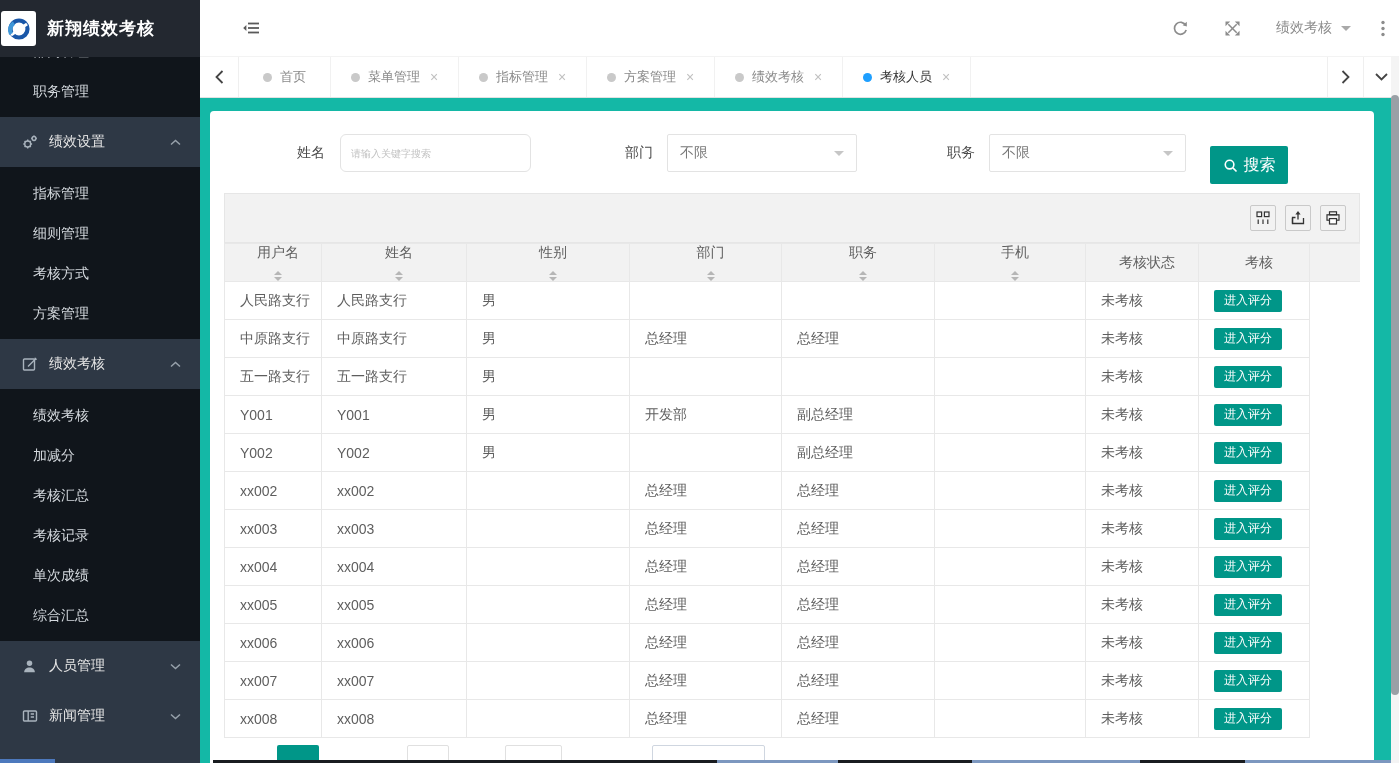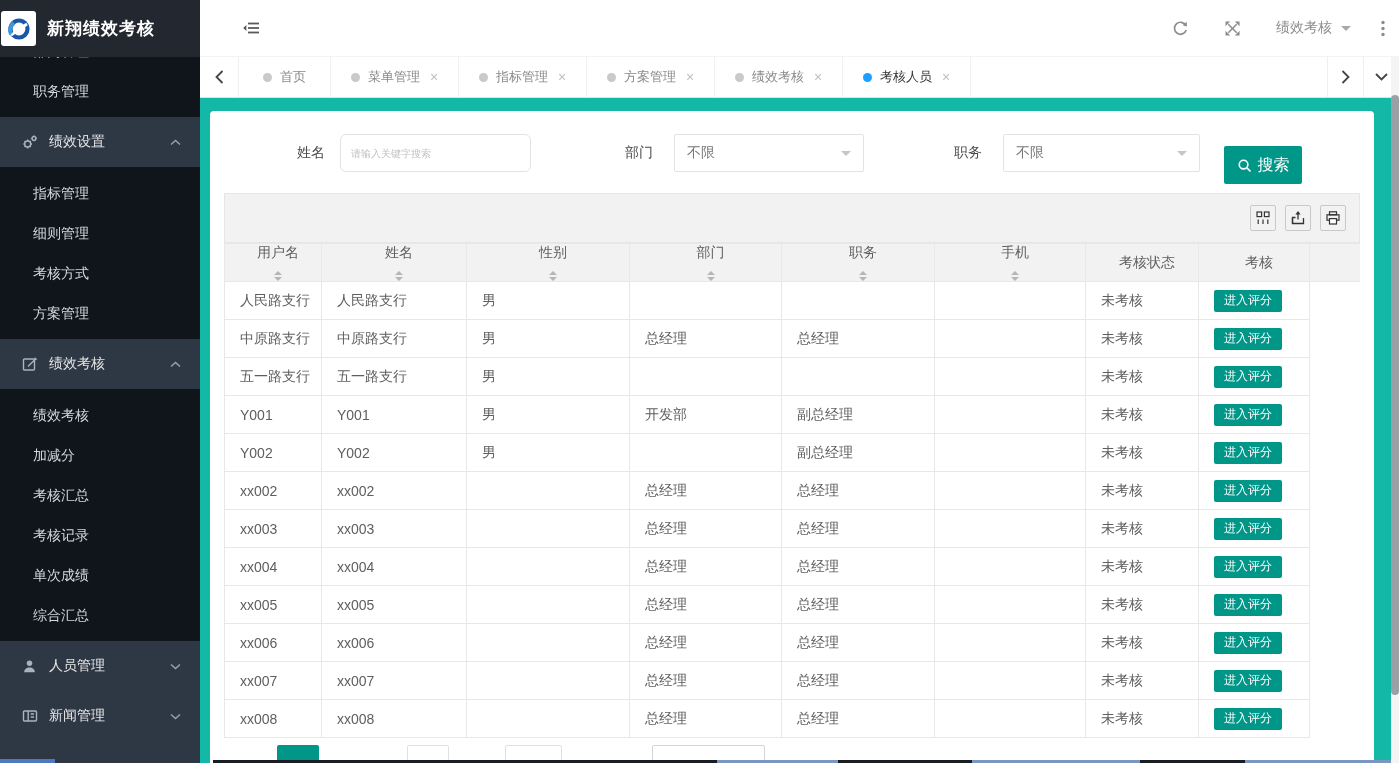--- a/index.html
+++ b/index.html
@@ -44,21 +44,21 @@
   .content{position:absolute;left:197px;top:98px;width:1199px;height:665px;background:#14b8a6;box-sizing:border-box;padding:13px 22px 0 13px;}
   .card{background:#fff;border-radius:4px;height:700px;box-sizing:border-box;padding:23px 14px 0 14px;}
   
   .filter-row{display:flex;align-items:center;height:38px;}
   .filter-label{color:#4a4a4a;font-size:14px;white-space:nowrap;}
   .lbl-name{margin-left:73px;}
   .lbl-dept{margin-left:94px;}
   .lbl-job{margin-left:90px;}
   .text-input{margin-left:15px;width:189px;height:36px;border:1px solid #e3e3e3;border-radius:6px;padding:0 10px;font-size:10px;color:#666;outline:none;box-sizing:content-box;width:169px;}
   .text-input::placeholder{color:#c2c2c2;}
-  .select{margin-left:21px;width:190px;height:38px;border:1px solid #e3e3e3;border-radius:2px;display:flex;align-items:center;box-sizing:border-box;padding:0 12px;color:#777;cursor:pointer;position:relative;background:#fff;}
+  .select{margin-left:14px;width:190px;height:38px;border:1px solid #e3e3e3;border-radius:2px;display:flex;align-items:center;box-sizing:border-box;padding:0 12px;color:#777;cursor:pointer;position:relative;background:#fff;}
   .select.w197{width:197px;}
   .select .sel-caret{position:absolute;right:12px;top:50%;margin-top:-2px;width:0;height:0;border:5px solid transparent;border-top-color:#c6c6c6;}
   .search-btn{margin-left:24px;width:78px;height:38px;background:#009688;border:none;border-radius:2px;color:#fff;font-size:16px;display:flex;align-items:center;justify-content:center;gap:6px;cursor:pointer;margin-top:24px;}
   
   .tbl-toolbar{margin-top:21px;height:50px;background:#f2f2f2;border:1px solid #e6e6e6;box-sizing:border-box;display:flex;align-items:center;justify-content:flex-end;padding-right:13px;gap:9px;}
   .tool-btn{width:26px;height:26px;border:1px solid #c9c9c9;border-radius:2px;background:transparent;display:flex;align-items:center;justify-content:center;cursor:pointer;padding:0;}
   
   table{width:100%;border-collapse:collapse;table-layout:fixed;}
   th,td{border:1px solid #e8e8e8;height:38px;padding:0 5px 0 15px;font-size:14px;text-align:left;overflow:hidden;white-space:nowrap;box-sizing:border-box;}
   th{background:#f2f2f2;color:#5f5f5f;font-weight:normal;cursor:pointer;}

